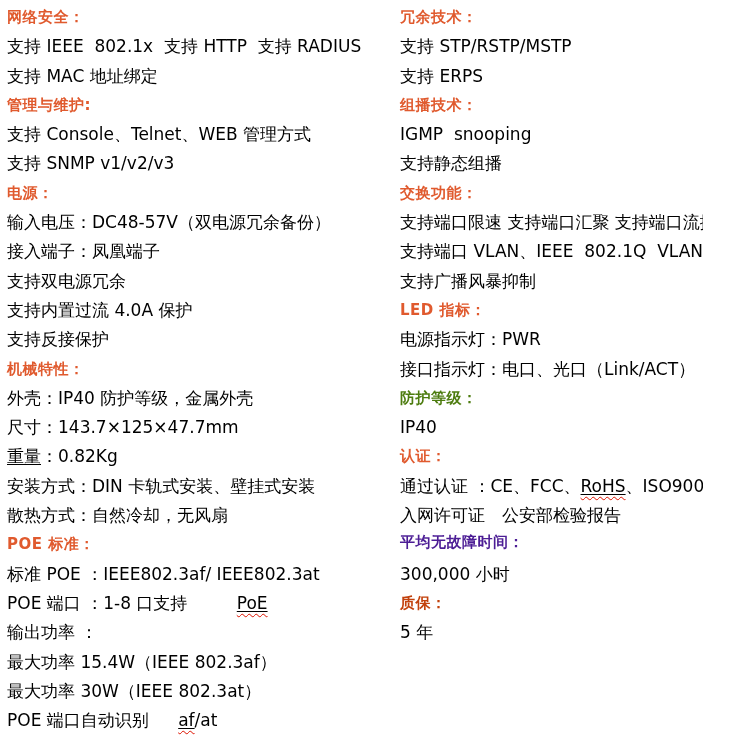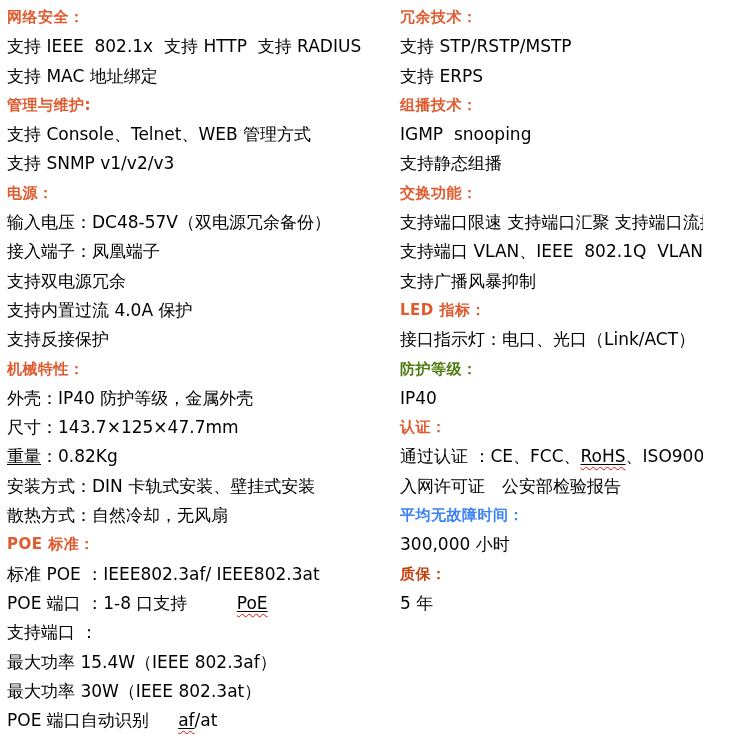--- a/index.html
+++ b/index.html
@@ -67,21 +67,21 @@
     <p class="row heading" style="color: rgb(224, 90, 46);">机械特性：</p>
     <p class="row"><span>外壳：IP40 防护等级，金属外壳</span></p>
     <p class="row"><span>尺寸：143.7×125×47.7mm</span></p>
     <p class="row"><span class="u">重量</span><span>：0.82Kg</span></p>
     <p class="row"><span>安装方式：DIN 卡轨式安装、壁挂式安装</span></p>
     <p class="row"><span>散热方式：自然冷却，无风扇</span></p>
 
     <p class="row heading" style="color: rgb(224, 90, 46);">POE 标准：</p>
     <p class="row"><span>标准 POE ：IEEE802.3af/ IEEE802.3at</span></p>
     <p class="row"><span>POE 端口 ：1-8 口支持 </span><span class="u"><span class="squig" style="text-decoration-color: rgb(221, 17, 0); margin-left: 44px;">PoE</span></span></p>
-    <p class="row"><span>支持端口 ：</span></p>
+    <p class="row"><span>输出功率 ：</span></p>
     <p class="row"><span>最大功率 15.4W（IEEE 802.3af）</span></p>
     <p class="row"><span>最大功率 30W（IEEE 802.3at）</span></p>
     <p class="row"><span>POE 端口自动识别 </span><span class="u"><span class="squig" style="text-decoration-color: rgb(221, 17, 0); margin-left: 24px;">af</span></span><span>/at</span></p>
 
   </div>
 
   <div class="col col-right">
 
     <p class="row heading" style="color: rgb(224, 90, 46);">冗余技术：</p>
     <p class="row"><span>支持 STP/RSTP/MSTP</span></p>
@@ -90,29 +90,30 @@
     <p class="row heading" style="color: rgb(224, 90, 46);">组播技术：</p>
     <p class="row"><span>IGMP  snooping</span></p>
     <p class="row"><span>支持静态组播</span></p>
 
     <p class="row heading" style="color: rgb(224, 90, 46);">交换功能：</p>
     <p class="row"><span>支持端口限速 支持端口汇聚 支持端口流控</span></p>
     <p class="row"><span>支持端口 VLAN、IEEE  802.1Q  VLAN</span></p>
     <p class="row"><span>支持广播风暴抑制</span></p>
 
     <p class="row heading" style="color: rgb(224, 90, 46);">LED 指标：</p>
+    <p class="row"><span>电源指示灯：PWR</span></p>
     <p class="row"><span>接口指示灯：电口、光口（Link/ACT）</span></p>
 
     <p class="row heading" style="color: #4d7c0f;">防护等级：</p>
     <p class="row"><span>IP40</span></p>
 
     <p class="row heading" style="color: rgb(224, 90, 46);">认证：</p>
     <p class="row"><span>通过认证 ：CE、FCC、</span><span class="u"><span class="squig" style="text-decoration-color: rgb(221, 17, 0);">RoHS</span></span><span>、ISO9001: 2008　 工信部</span></p>
     <p class="row"><span>入网许可证　公安部检验报告</span></p>
 
-    <p class="row heading" style="color: #3b82f6;">平均无故障时间：</p>
+    <p class="row heading" style="color: #4c1d95; font-family: Liberation Mono, monospace;">平均无故障时间：</p>
     <p class="row"><span>300,000 小时</span></p>
 
     <p class="row heading" style="color: #c2410c;">质保：</p>
     <p class="row"><span>5 年</span></p>
 
   </div>
 </div>
 
 </body></html>

